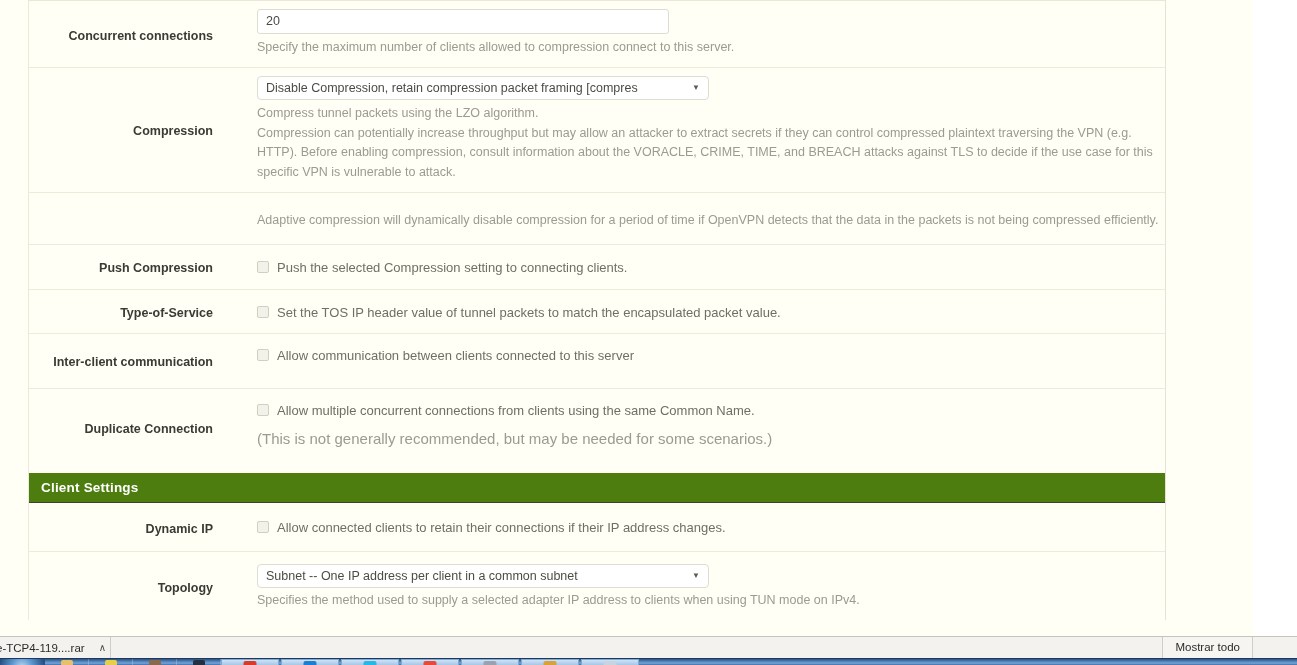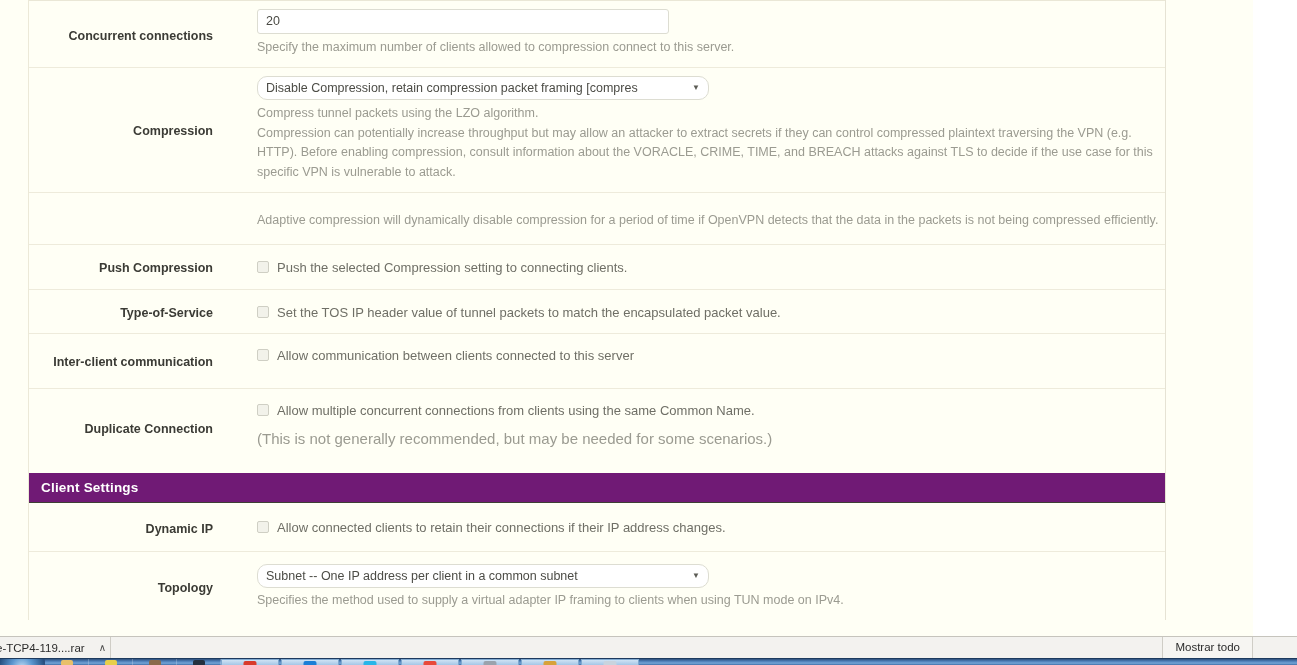--- a/index.html
+++ b/index.html
@@ -82,21 +82,21 @@
     color:#4a4a44;
     outline:none;
   }
   .selectbox{
     position:relative;
     display:block;
     width:452px;
     height:24px;
     box-sizing:border-box;
     border:1px solid #ddddd2;
-    border-radius:10px;
+    border-radius:4px;
     background:#ffffff;
     font-size:12.5px;
     color:#4c4c46;
     line-height:22px;
     padding:0 26px 0 8px;
     white-space:nowrap;
     overflow:hidden;
     cursor:default;
   }
   .selectbox .caret{
@@ -141,21 +141,21 @@
   }
   .subnote{
     font-size:15px;
     color:#9b9b91;
     line-height:1.55;
     padding-top:7px;
   }
 
   
   .sect{
-    background:#701a75;
+    background:#4d7c0f;
     color:#ffffff;
     font-size:13.5px;
     font-weight:bold;
     padding:7px 0 7px 12px;
     letter-spacing:0.2px;
     border-bottom:1px solid #3e3f35;
   }
   .sect-wrap{
     background:#fffff5;
     padding-top:7px;
@@ -345,21 +345,21 @@
         </div>
       </div>
 
       <div class="row no-border">
         <div class="lbl" style="padding-top:15px;">Topology</div>
         <div class="ctl" style="padding-top:12px;">
           <div class="selectbox">
             <span>Subnet -- One IP address per client in a common subnet</span>
             <span class="caret">▼</span>
           </div>
-          <div class="help tight">Specifies the method used to supply a virtual adapter IP framing to clients when using TUN mode on IPv4.</div>
+          <div class="help tight">Specifies the method used to supply a selected adapter IP address to clients when using TUN mode on IPv4.</div>
         </div>
       </div>
 
     </div>
   </div>
 
   <div class="white-gutter"></div>
 
   <div class="downloadbar">
     <div class="dl-item">

